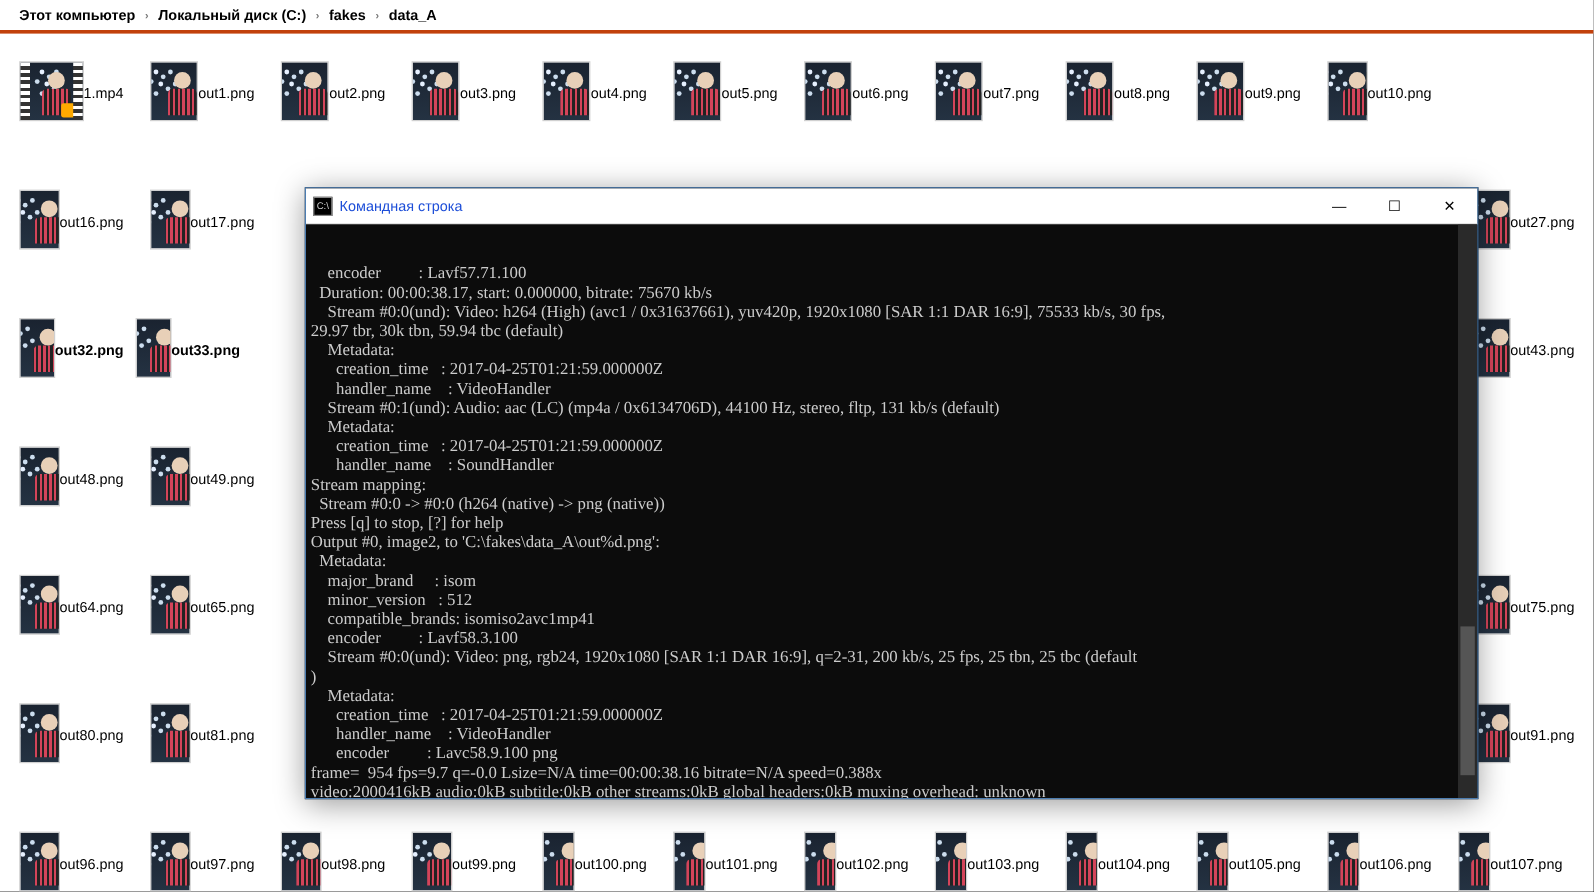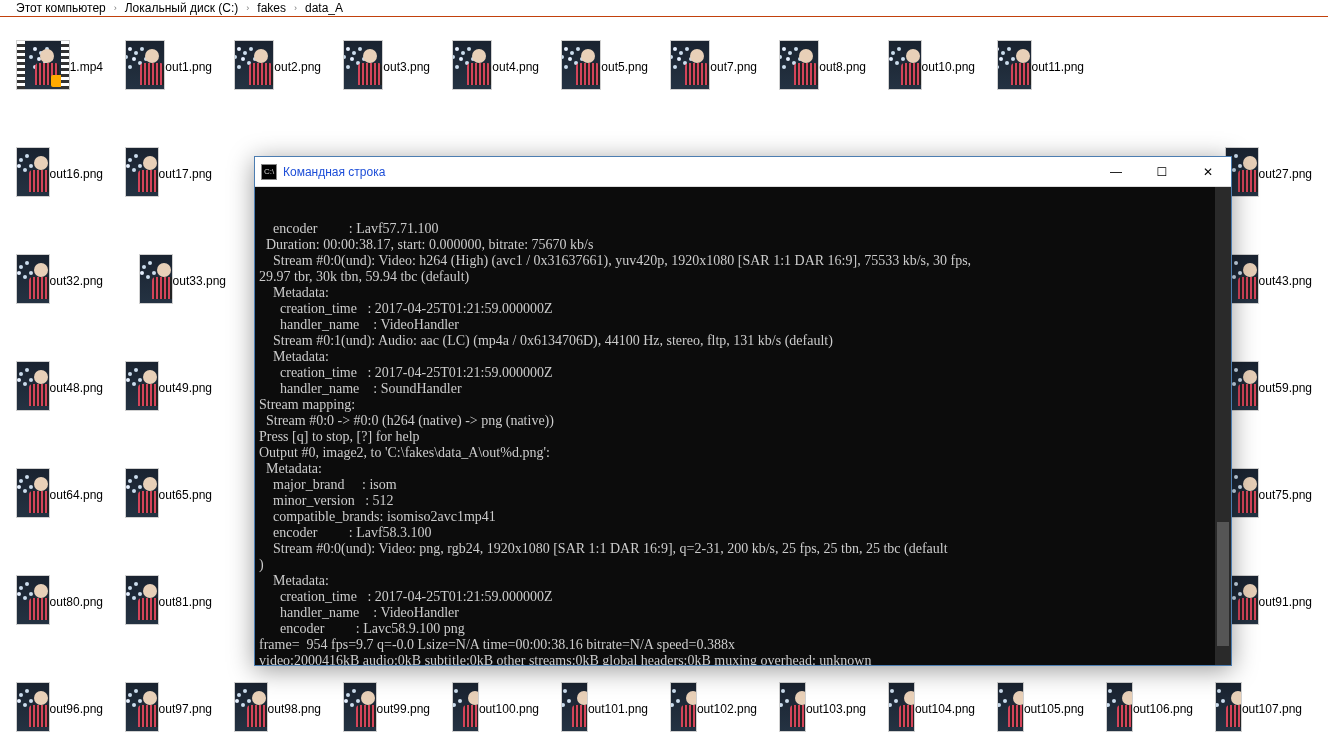--- a/index.html
+++ b/index.html
@@ -7,27 +7,28 @@
     margin: 0;
     font-family: "Segoe UI", Tahoma, sans-serif;
     font-size: 12px;
     background: #ffffff;
     width: 1328px;
     height: 743px;
     overflow: hidden;
     position: relative;
   }
   .breadcrumb {
-    height: 17px;
-    border-bottom: 1px solid #c2410c;
+    height: 28px;
+    border-bottom: 3px solid #c2410c;
     display: flex;
     align-items: center;
     padding: 0 16px;
     gap: 8px;
     background: #fff;
+    font-weight: bold;
   }
   .breadcrumb span { color: #000; }
   .breadcrumb .sep { color: #777; font-size: 9px; }
   .file-grid {
     padding: 8px 16px;
     display: flex;
     flex-wrap: wrap;
     gap: 27px 22px;
     align-content: flex-start;
   }
@@ -270,20 +271,32 @@
       <div class="file-item">
         <div class="thumb">
           <div class="lights"></div>
           <div class="person">
             <div class="head">
               <div class="hair"></div>
             </div>
             <div class="body"></div>
           </div>
         </div>
+        <div class="fname">out6.png</div>
+      </div>
+      <div class="file-item">
+        <div class="thumb">
+          <div class="lights"></div>
+          <div class="person">
+            <div class="head">
+              <div class="hair"></div>
+            </div>
+            <div class="body"></div>
+          </div>
+        </div>
         <div class="fname">out7.png</div>
       </div>
       <div class="file-item">
         <div class="thumb">
           <div class="lights"></div>
           <div class="person">
             <div class="head">
               <div class="hair"></div>
             </div>
             <div class="body"></div>
@@ -294,33 +307,33 @@
       <div class="file-item">
         <div class="thumb">
           <div class="lights"></div>
           <div class="person">
             <div class="head">
               <div class="hair"></div>
             </div>
             <div class="body"></div>
           </div>
         </div>
+        <div class="fname">out9.png</div>
+      </div>
+      <div class="file-item">
+        <div class="thumb">
+          <div class="lights"></div>
+          <div class="person">
+            <div class="head">
+              <div class="hair"></div>
+            </div>
+            <div class="body"></div>
+          </div>
+        </div>
         <div class="fname">out10.png</div>
-      </div>
-      <div class="file-item">
-        <div class="thumb">
-          <div class="lights"></div>
-          <div class="person">
-            <div class="head">
-              <div class="hair"></div>
-            </div>
-            <div class="body"></div>
-          </div>
-        </div>
-        <div class="fname">out11.png</div>
       </div>
     </div>
     <div style="display: flex; width: 100%; justify-content: space-between;">
       <div style="display: flex; gap: 22px;">
         <div class="file-item">
           <div class="thumb">
             <div class="lights"></div>
             <div class="person">
               <div class="head">
                 <div class="hair"></div>
@@ -350,21 +363,21 @@
             <div class="head">
               <div class="hair"></div>
             </div>
             <div class="body"></div>
           </div>
         </div>
         <div class="fname">out27.png</div>
       </div>
     </div>
     <div style="display: flex; width: 100%; justify-content: space-between;">
-      <div style="display: flex; gap: 36px;">
+      <div style="display: flex; gap: 10px; font-weight: bold;">
         <div class="file-item">
           <div class="thumb">
             <div class="lights"></div>
             <div class="person">
               <div class="head">
                 <div class="hair"></div>
               </div>
               <div class="body"></div>
             </div>
           </div>
@@ -415,32 +428,20 @@
             <div class="lights"></div>
             <div class="person">
               <div class="head">
                 <div class="hair"></div>
               </div>
               <div class="body"></div>
             </div>
           </div>
           <div class="fname">out49.png</div>
         </div>
-      </div>
-      <div class="file-item">
-        <div class="thumb">
-          <div class="lights"></div>
-          <div class="person">
-            <div class="head">
-              <div class="hair"></div>
-            </div>
-            <div class="body"></div>
-          </div>
-        </div>
-        <div class="fname">out59.png</div>
       </div>
     </div>
     <div style="display: flex; width: 100%; justify-content: space-between;">
       <div style="display: flex; gap: 22px; justify-content: flex-end;">
         <div class="file-item">
           <div class="thumb">
             <div class="lights"></div>
             <div class="person">
               <div class="head">
                 <div class="hair"></div>

